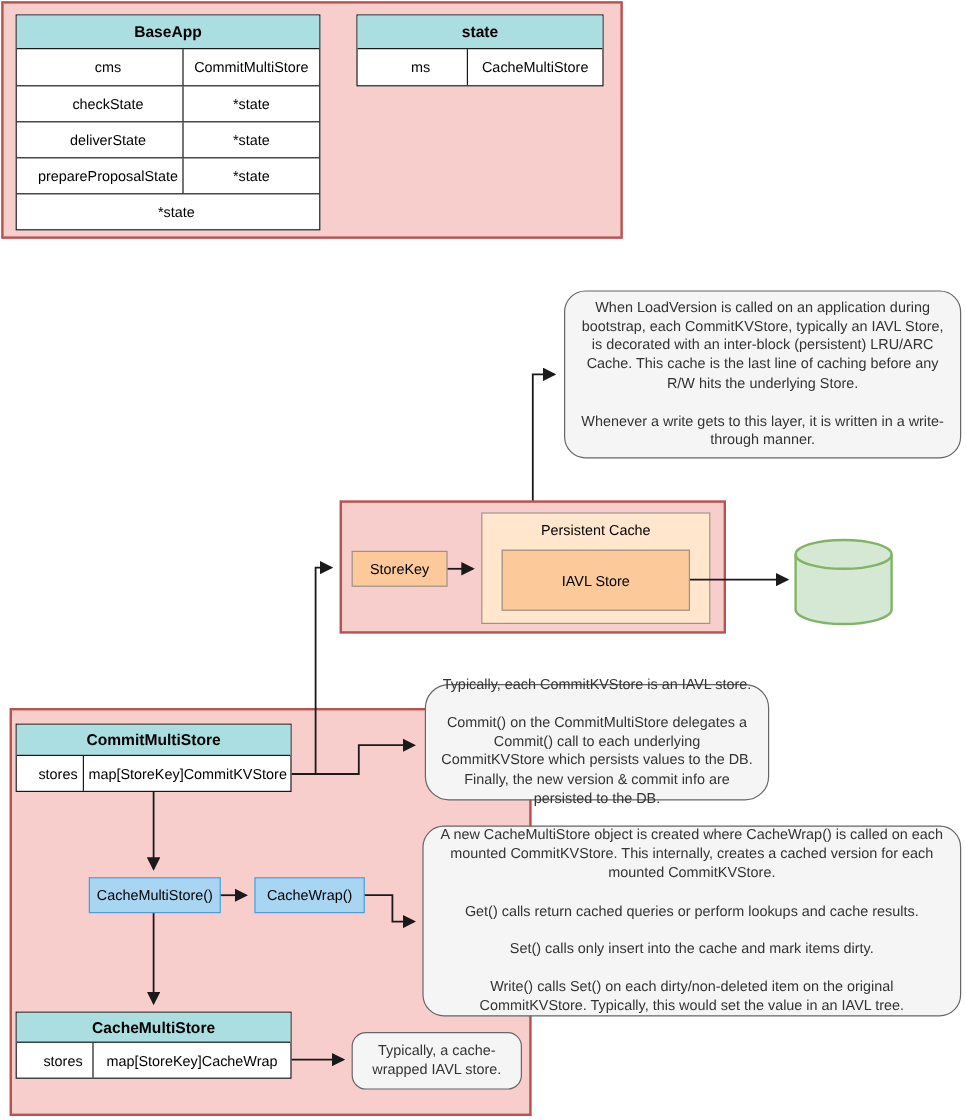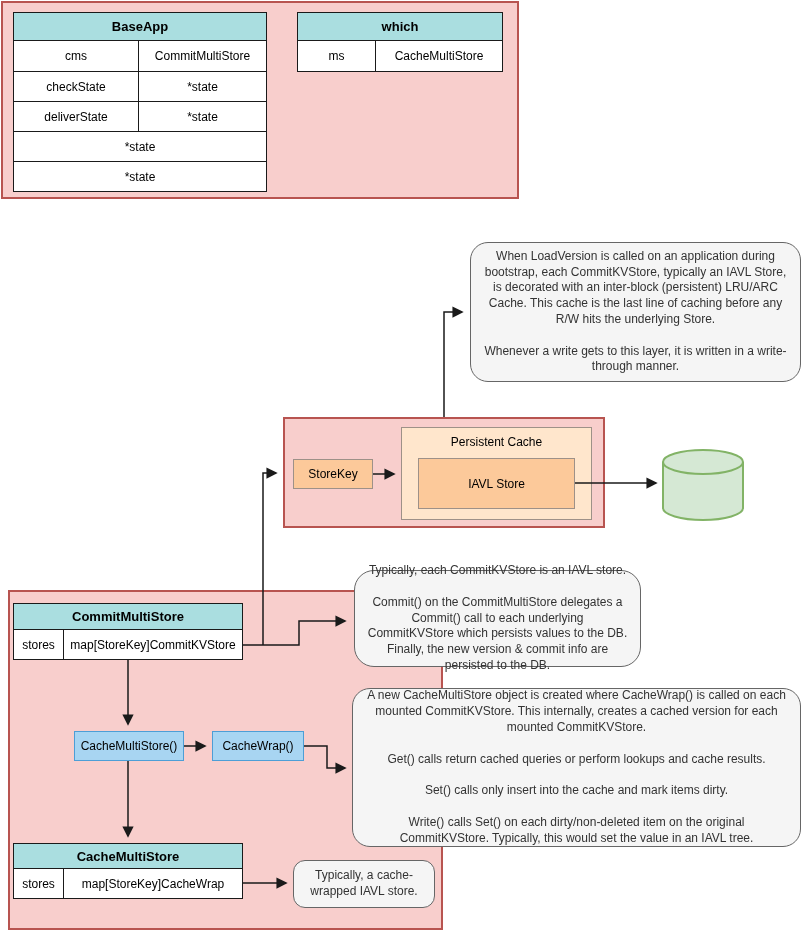--- a/index.html
+++ b/index.html
@@ -19,21 +19,21 @@
     font-size: 12px;
     color: #000;
   }
   .uml-header {
     background: #aadee0;
     border-bottom: 1.5px solid #1a1a1a;
     font-weight: bold;
     font-size: 13px;
     display: flex; align-items: center; justify-content: center;
   }
-  .uml-row { display: flex; }
+  .uml-row { display: flex; padding-left: 14px; }
   .uml-row + .uml-row { border-top: 1.5px solid #1a1a1a; }
   .uml-cell { display: flex; align-items: center; justify-content: center; padding: 0 4px; }
   .uml-cell.first { border-right: 1.5px solid #1a1a1a; }
 
   .callout {
     position: absolute;
     background: #f5f5f5;
     border: 1.5px solid #666666;
     border-radius: 18px;
     color: #333;
@@ -73,29 +73,30 @@
     </div>
     <div class="uml-row" style="height:30px;">
       <div class="uml-cell first" style="width:125px;">checkState</div>
       <div class="uml-cell" style="flex:1;">*state</div>
     </div>
     <div class="uml-row" style="height:30px;">
       <div class="uml-cell first" style="width:125px;">deliverState</div>
       <div class="uml-cell" style="flex:1;">*state</div>
     </div>
     <div class="uml-row" style="height:30px;">
+      <div class="uml-cell first" style="width:125px;">prepareProposalState</div>
       <div class="uml-cell" style="flex:1;">*state</div>
     </div>
     <div class="uml-row" style="height:30px;">
       <div class="uml-cell" style="flex:1;">*state</div>
     </div>
   </div>
 
   <div class="uml-table" style="left:297px; top:12px; width:206px;">
-    <div class="uml-header" style="height:28px;">which</div>
+    <div class="uml-header" style="height:28px;">state</div>
     <div class="uml-row" style="height:30px;justify-content:space-between;">
       <div class="uml-cell first" style="width:78px;">ms</div>
       <div class="uml-cell" style="flex:1;">CacheMultiStore</div>
     </div>
   </div>
 
   <div class="callout" style="left:470px; top:242px; width:331px; height:140px;">When LoadVersion is called on an application during bootstrap, each CommitKVStore, typically an IAVL Store, is decorated with an inter-block (persistent) LRU/ARC Cache. This cache is the last line of caching before any R/W hits the underlying Store.
 
 Whenever a write gets to this layer, it is written in a write-through manner.</div>
 

